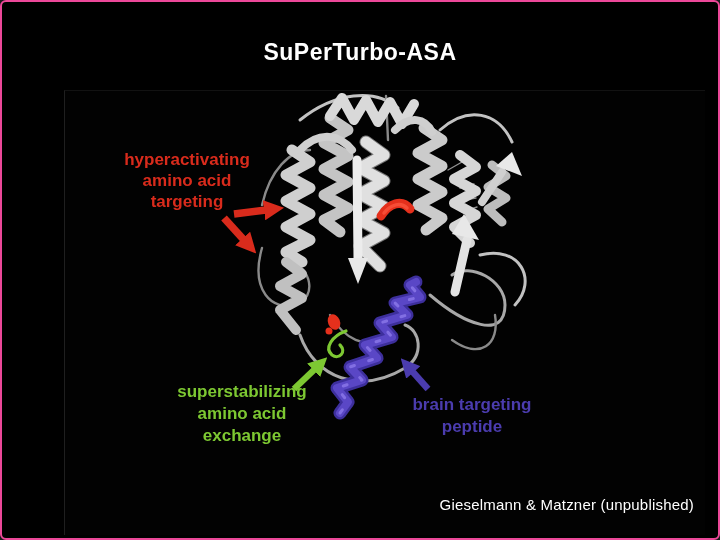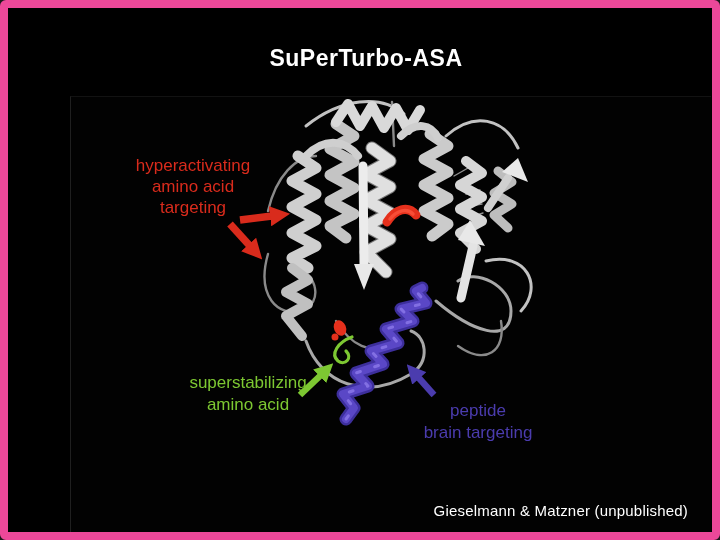--- a/index.html
+++ b/index.html
@@ -1,34 +1,34 @@
 <!DOCTYPE html>
 <html style="--red-accent: #d92b1c; --green-accent: #7dc832; --purple-accent: #4b3cae; --helix-purple: #5a47c6; --helix-purple-dark: #3d2f9c; --helix-purple-light: #8a77e8; --ribbon-grey: #d0d0d0; --text-white: #ffffff;"><head>
 <meta charset="utf-8">
 <style>
   html,body{margin:0;padding:0;background:#1a1a1a;}
   .stage{width:720px;height:540px;position:relative;font-family:"Liberation Sans",sans-serif;}
   .slide{
     position:absolute;inset:0;background:#000;
-    border:8px solid #ec4899;border-radius:6px;box-sizing:border-box;
+    border:2px solid #ec4899;border-radius:6px;box-sizing:border-box;
     overflow:hidden;
   }
   .figure-edge{
     position:absolute;left:62px;top:88px;width:640px;height:444px;
     background:#020202;border-left:1px solid #1f1f1f;border-top:1px solid #121212;
     pointer-events:none;
   }
   .fig-svg{position:absolute;left:0;top:0;}
   .slide-title{
     position:absolute;top:37px;left:0;width:716px;text-align:center;
     color:var(--text-white,#fff);font-size:23px;font-weight:bold;letter-spacing:.5px;
   }
-  .label{position:absolute;font-weight:normal;font-size:17px;line-height:21px;text-align:center;}
+  .label{position:absolute;font-weight:bold;font-size:17px;line-height:21px;text-align:center;}
   .label-red{left:101px;top:147px;width:168px;color:var(--red-accent,#d92b1c);}
-  .label-green{left:150px;top:364px;width:180px;line-height:22px;color:var(--green-accent,#7dc832);}
+  .label-green{left:150px;top:379px;width:180px;line-height:22px;color:var(--green-accent,#7dc832);}
   .label-purple{left:380px;top:392px;width:180px;line-height:22px;color:var(--purple-accent,#4b3cae);}
   .credit{
     position:absolute;top:494px;right:24px;color:var(--text-white,#fff);
     font-size:15px;font-weight:400;letter-spacing:.2px;
   }
   
   .loop{fill:none;stroke:#a8a8a8;stroke-width:3;stroke-linecap:round;}
   .loop.lt{stroke:#c2c2c2;}
   .loop.dk{stroke:#8a8a8a;stroke-width:2.4;}
   .stick{fill:none;stroke:#909090;stroke-width:1.4;stroke-linecap:round;}
@@ -124,22 +124,23 @@
 
     <div class="label label-red">
       <div>hyperactivating</div>
       <div>amino acid</div>
       <div>targeting</div>
     </div>
 
     <div class="label label-green">
       <div>superstabilizing</div>
       <div>amino acid</div>
+      <div>exchange</div>
     </div>
 
     <div class="label label-purple">
+      <div>brain targeting</div>
       <div>peptide</div>
-      <div>brain targeting</div>
     </div>
 
     <div class="credit">Gieselmann &amp; Matzner (unpublished)</div>
   </div>
 </div>
 
 </body></html>

